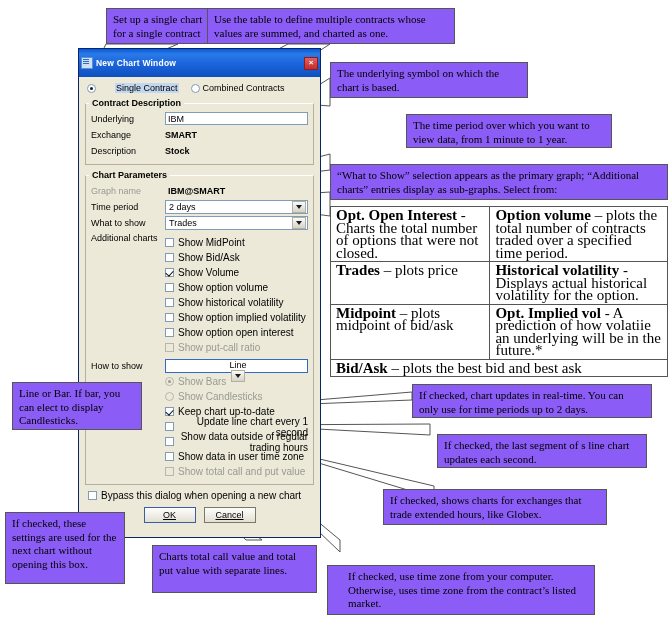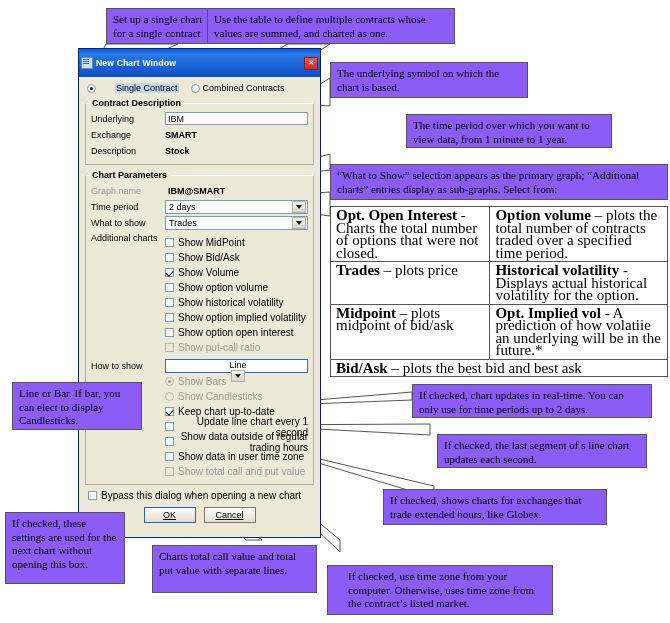--- a/index.html
+++ b/index.html
@@ -383,21 +383,21 @@
 </div>
 
 <div class="callout" style="left:437px;top:434px;width:210px;height:34px;">
   <p>If checked, the last segment of s line chart updates each second.</p>
 </div>
 
 <div class="callout" style="left:383px;top:489px;width:224px;height:36px;">
   <p>If checked, shows charts for exchanges that trade extended hours, like Globex.</p>
 </div>
 
-<div class="callout" style="left:327px;top:565px;width:226px;height:50px;padding-left:20px;">
+<div class="callout" style="left:327px;top:565px;width:268px;height:50px;padding-left:20px;">
   <p>If checked, use time zone from your computer. Otherwise, uses time zone from the contract’s listed market.</p>
 </div>
 
 <div class="callout" style="left:5px;top:512px;width:120px;height:72px;">
   <p>If checked, these settings are used for the next chart without opening this box.</p>
 </div>
 
 <div class="callout" style="left:152px;top:545px;width:165px;height:48px;">
   <p>Charts total call value and total put value with separate lines.</p>
 </div>

